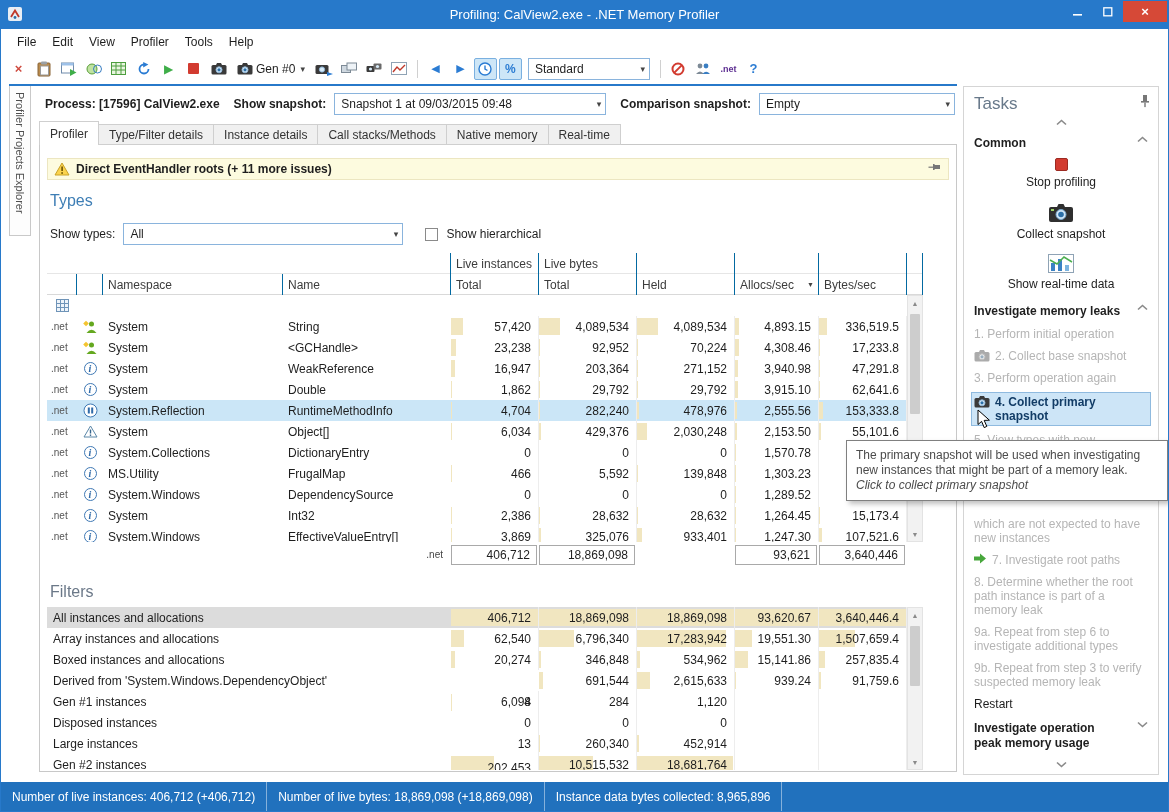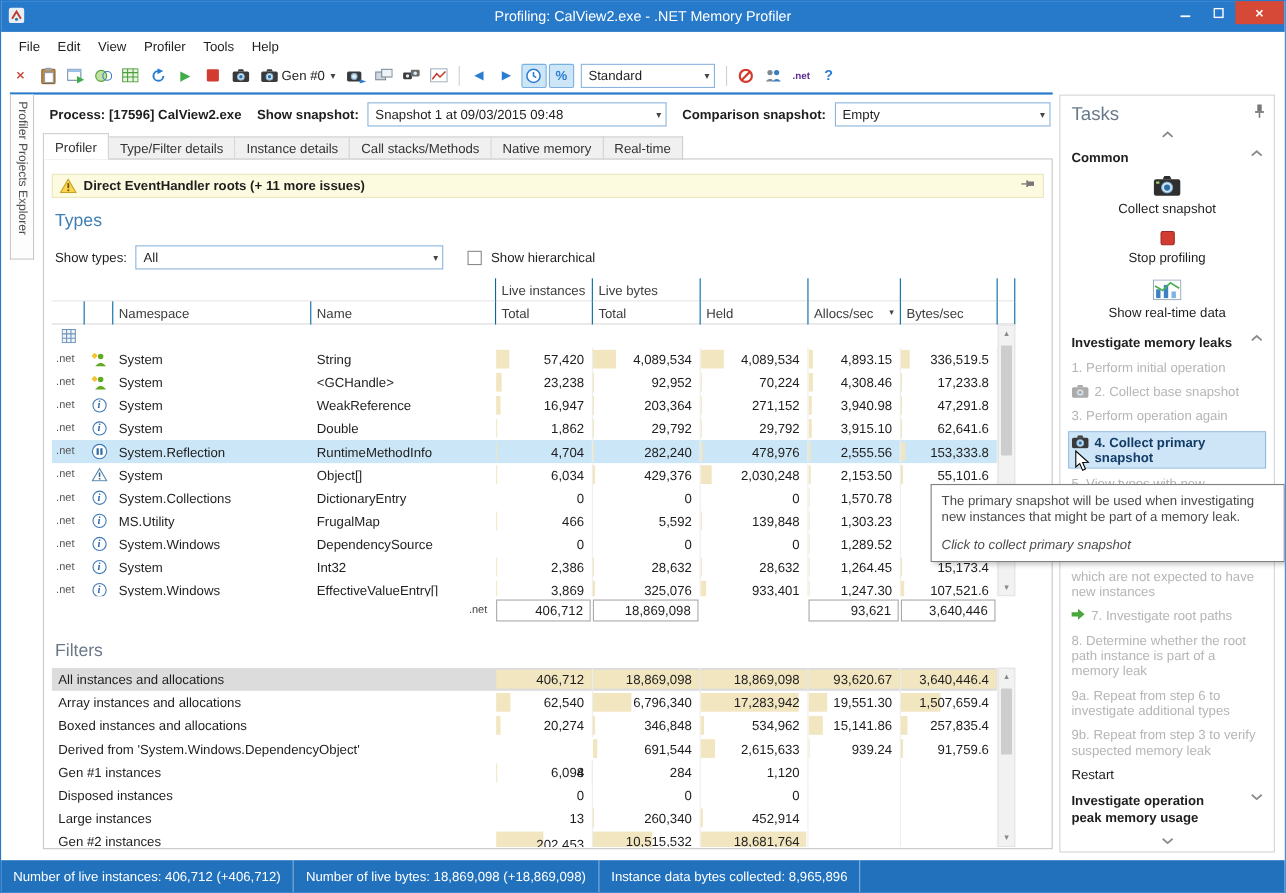--- a/index.html
+++ b/index.html
@@ -99,21 +99,21 @@
   .titem-c{display:flex;flex-direction:column;align-items:center;gap:4px;margin:7px 0 13px;color:#1e1e1e}
   .titem{display:flex;align-items:flex-start;gap:5px;margin:8px 0;line-height:14px}
   .titem.disabled{color:#b5b5b5}
   .titem.highlight{background:#cde5f7;outline:1px solid #8fbadf;font-weight:bold;color:#123c66;padding:2px;margin:7px -2px}
   .titem .icw{flex:0 0 auto}
   .titem.gap{margin-top:70px}
   .tasks-bottom{position:absolute;bottom:6px;left:0;right:0;display:flex;justify-content:center}
 
   
   .tooltip{position:absolute;left:845px;top:439px;width:322px;background:#fff;border:1px solid #808080;box-shadow:3px 3px 5px rgba(0,0,0,.25);padding:7px 9px;color:#4b4b4b;line-height:15px;z-index:50}
-  .tt-action{font-style:italic;margin-top:10px}
+  .tt-action{font-style:italic;}
 
   .cursor{position:absolute;left:976px;top:408px;z-index:60}
 
   
   .statusbar{position:absolute;left:0;right:0;bottom:0;height:29px;background:#2171bd;display:flex;color:#fff;align-items:stretch}
   .sseg{display:flex;align-items:center;padding:0 11px;border-right:1px solid rgba(255,255,255,.45)}
 
   .icw{display:inline-flex;align-items:center;justify-content:center}
   .info-ic{display:inline-flex;width:13px;height:13px;border-radius:50%;border:1px solid #3f79b5;color:#2f6aa8;background:#fff;font:italic bold 10px "Liberation Serif",serif;align-items:center;justify-content:center}
 </style>
@@ -983,35 +983,35 @@
         <div class="tsec-head">
           <span class="ttl">Common</span>
           <span class="icw">
             <svg width="11" height="7" viewBox="0 0 11 7">
               <polyline points="1,5.5 5.5,1.5 10,5.5" fill="none" stroke="#8a8a8a" stroke-width="1.6"></polyline>
             </svg>
           </span>
         </div>
         <div class="titem-c">
           <span class="icw">
+            <span style="display:inline-block;width:13px;height:13px;background:#d23b30;border:1px solid #9c2a22;border-radius:2px"></span>
+          </span>
+          <div>Stop profiling</div>
+        </div>
+        <div class="titem-c">
+          <span class="icw">
             <svg width="26" height="21" viewBox="0 0 26 21">
               <rect x="1" y="5" width="24" height="15" rx="2" fill="#2f2f2f"></rect>
               <path d="M9 5 L10.5 2 H15.5 L17 5 Z" fill="#2f2f2f"></path>
               <circle cx="13" cy="12.5" r="5" fill="#cfe6f7" stroke="#7aa7cc"></circle>
               <circle cx="13" cy="12.5" r="2.8" fill="#2b6fa8"></circle>
               <rect x="3" y="7" width="3" height="2" fill="#9fd468"></rect>
             </svg>
           </span>
           <div>Collect snapshot</div>
-        </div>
-        <div class="titem-c">
-          <span class="icw">
-            <span style="display:inline-block;width:13px;height:13px;background:#d23b30;border:1px solid #9c2a22;border-radius:2px"></span>
-          </span>
-          <div>Stop profiling</div>
         </div>
         <div class="titem-c">
           <span class="icw">
             <svg width="26" height="19" viewBox="0 0 26 19">
               <rect x="0.5" y="0.5" width="25" height="18" fill="#fff" stroke="#8fa3b5"></rect>
               <rect x="3" y="9" width="4" height="8" fill="#3b82c4"></rect>
               <rect x="10" y="5" width="4" height="12" fill="#3b82c4"></rect>
               <rect x="17" y="11" width="4" height="6" fill="#7db5e0"></rect>
               <polyline points="2,6 9,10 16,3 24,8" fill="none" stroke="#4caf50" stroke-width="1.5"></polyline>
             </svg>

